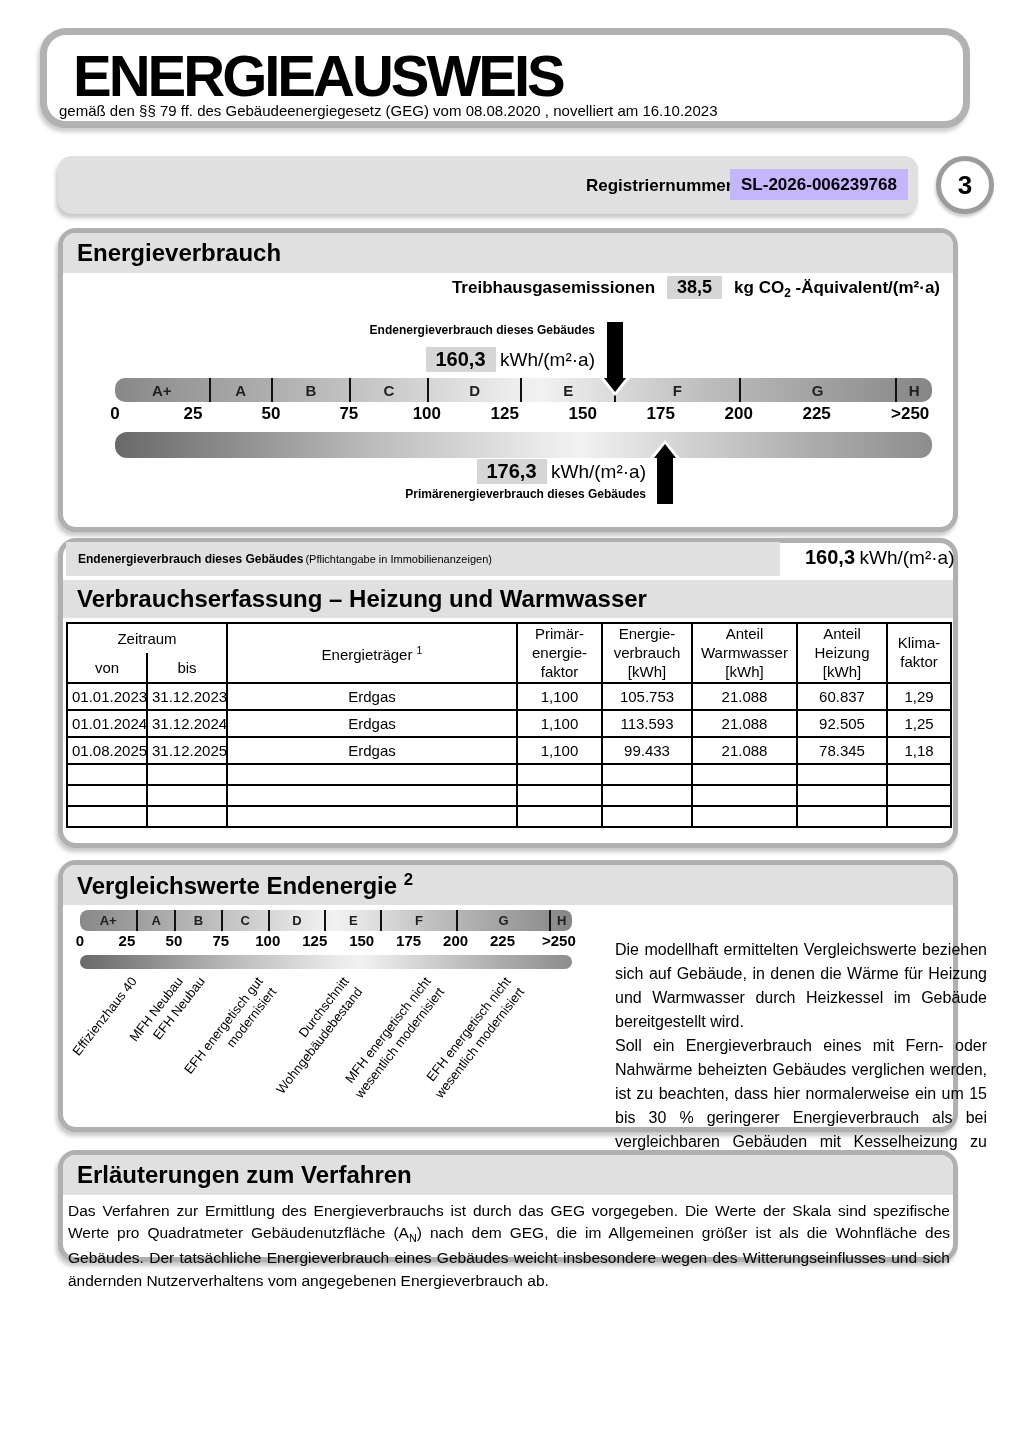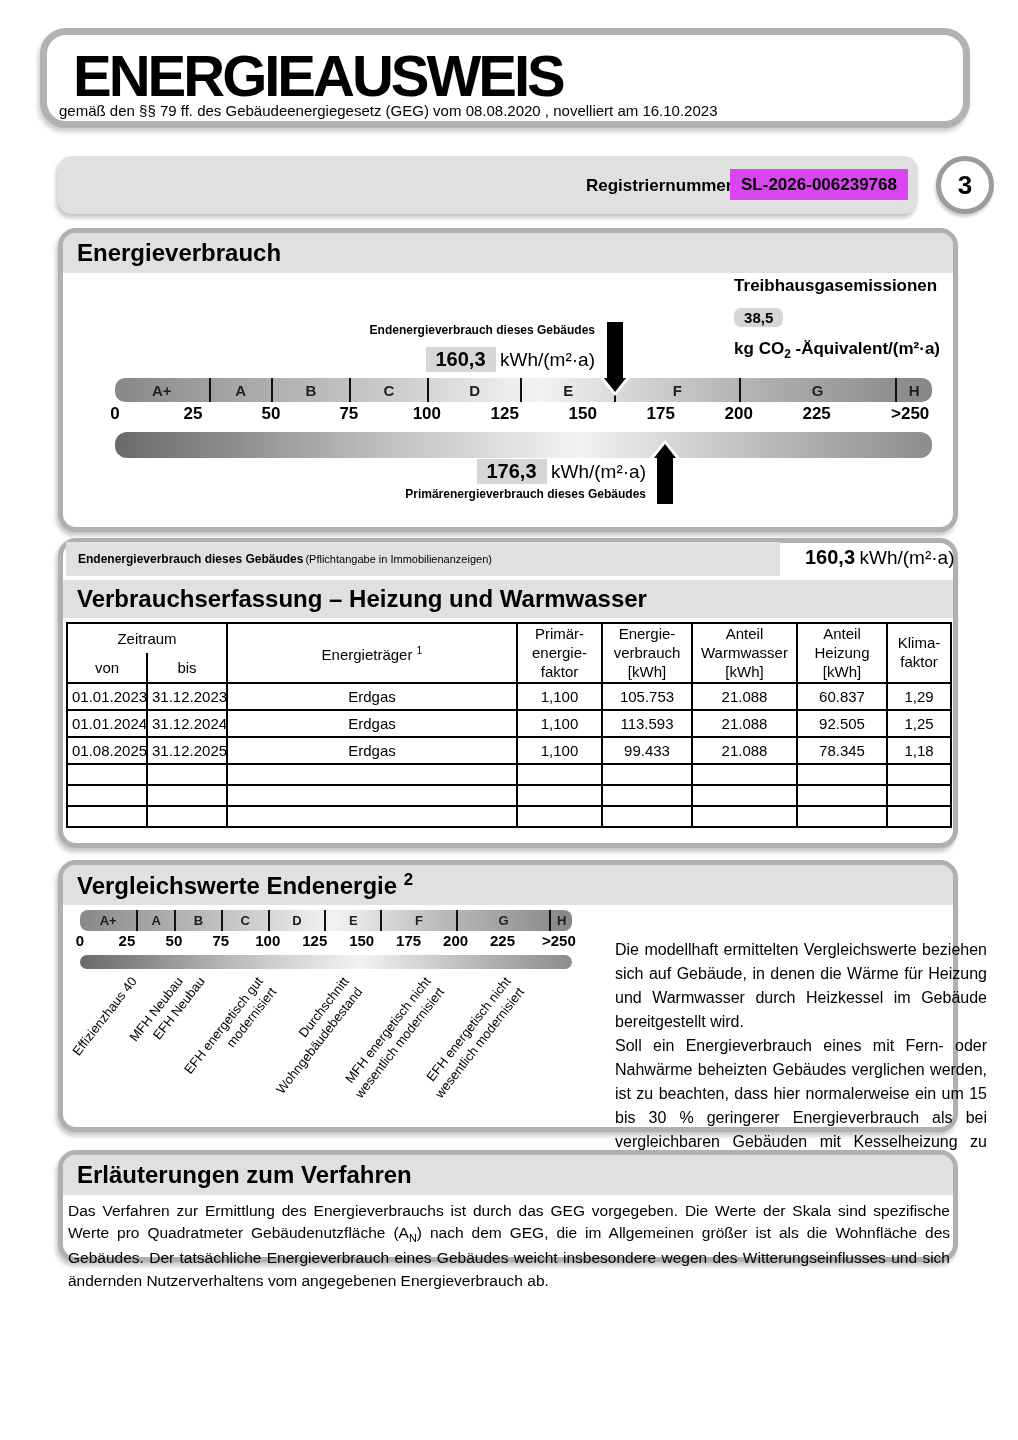--- a/index.html
+++ b/index.html
@@ -33,21 +33,21 @@
   #main-title-suffix{font-size:30px;font-weight:bold;margin-left:10px;letter-spacing:-1px;}
   #law-line{font-size:15px;}
   
   #banner{
     position:absolute;left:58px;top:156px;width:860px;height:58px;
     background:#e0e0e0;border-radius:14px;box-shadow:-2px 4px 4px rgba(0,0,0,.22);
   }
   #banner-title{position:absolute;left:22px;top:16px;font-size:22px;font-weight:bold;}
   #reg-label{position:absolute;left:528px;top:20px;font-size:17px;font-weight:bold;}
   #reg-box{
-    position:absolute;left:672px;top:13px;width:178px;height:31px;background:#d946ef;
+    position:absolute;left:672px;top:13px;width:178px;height:31px;background:#c4b5fd;
     display:flex;align-items:center;justify-content:center;font-size:17px;font-weight:bold;
   }
   #page-circle{
     position:absolute;left:936px;top:156px;width:48px;height:48px;border-radius:50%;
     border:5px solid #9c9c9c;background:#fff;display:flex;align-items:center;justify-content:center;
     font-size:26px;font-weight:bold;box-shadow:-1px 3px 3px rgba(0,0,0,.2);
   }
   
   .class-bar{
     position:absolute;display:flex;border-radius:10px;overflow:hidden;
@@ -80,22 +80,22 @@
   .da-white{position:absolute;bottom:-4px;left:50%;transform:translateX(-50%);width:0;height:0;
     border-left:16px solid transparent;border-right:16px solid transparent;border-top:19px solid #fff;z-index:-1;}
   .ua-white{position:absolute;top:-4px;left:50%;transform:translateX(-50%);width:0;height:0;
     border-left:16px solid transparent;border-right:16px solid transparent;border-bottom:19px solid #fff;z-index:-1;}
   .ua-tip{width:0;height:0;border-left:11px solid transparent;border-right:11px solid transparent;border-bottom:14px solid #000;}
   .ua-shaft{width:16px;height:46px;background:#000;}
   .val-box{display:inline-block;background:#d6d6d6;padding:1px 10px;font-weight:bold;}
   .f20{font-size:20px;}
   .f19{font-size:19px;font-weight:normal;}
   .lbl20{font-size:12px;font-weight:bold;white-space:nowrap;}
-  #ghg-line{display:flex;align-items:baseline;gap:12px;font-size:17px;font-weight:bold;white-space:nowrap;flex-direction:column;}
-  #ghg-line .val-box{font-size:15px;border-radius:7px;}
+  #ghg-line{display:flex;align-items:baseline;gap:12px;font-size:17px;font-weight:bold;white-space:nowrap;}
+  #ghg-line .val-box{font-size:18px;}
   sub,sup{font-size:70%;}
   
   #mandatory-band{
     position:absolute;left:66px;top:542px;width:714px;height:34px;background:#e0e0e0;
     display:flex;align-items:center;padding-left:12px;box-sizing:border-box;
   }
   #mandatory-note{font-size:11px;font-weight:normal;margin-left:2px;}
   
   #consumption-table{border-collapse:collapse;table-layout:fixed;font-size:15px;background:#fff;}
   #consumption-table th,#consumption-table td{

